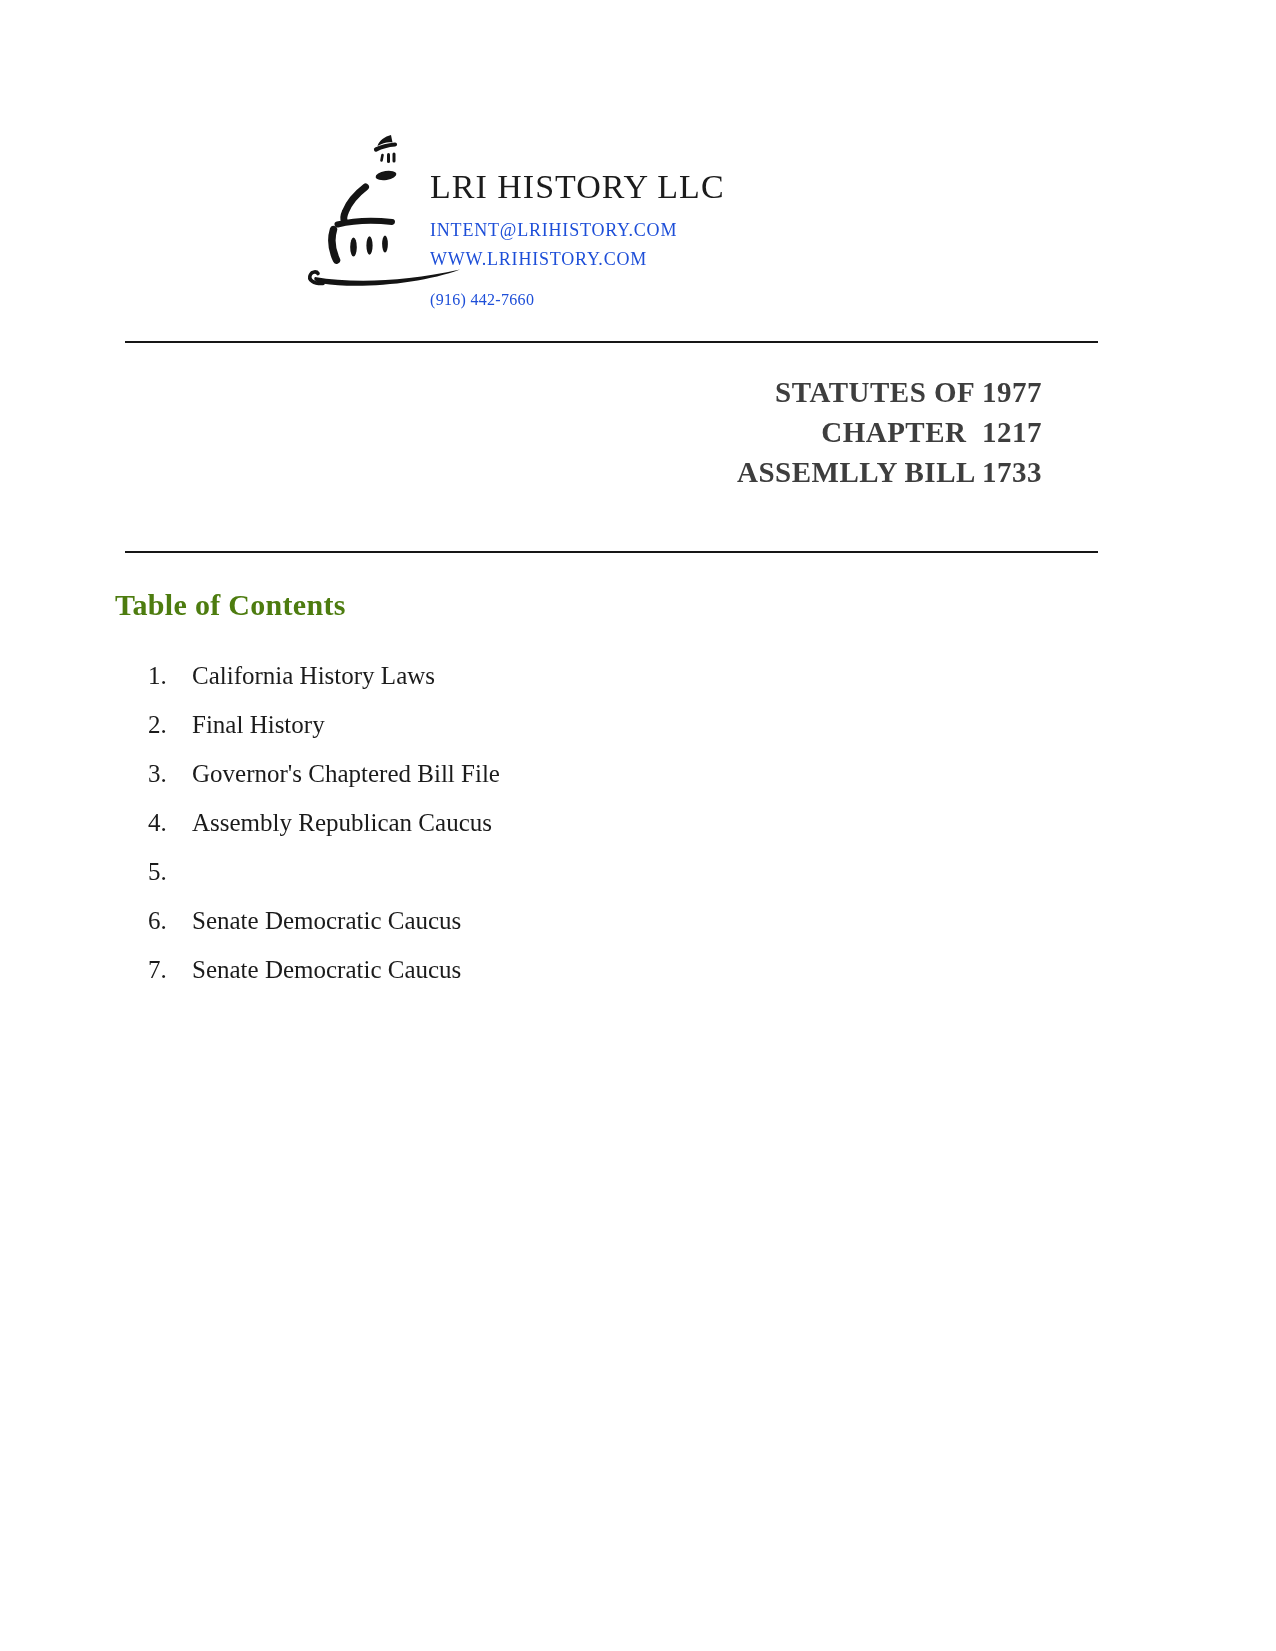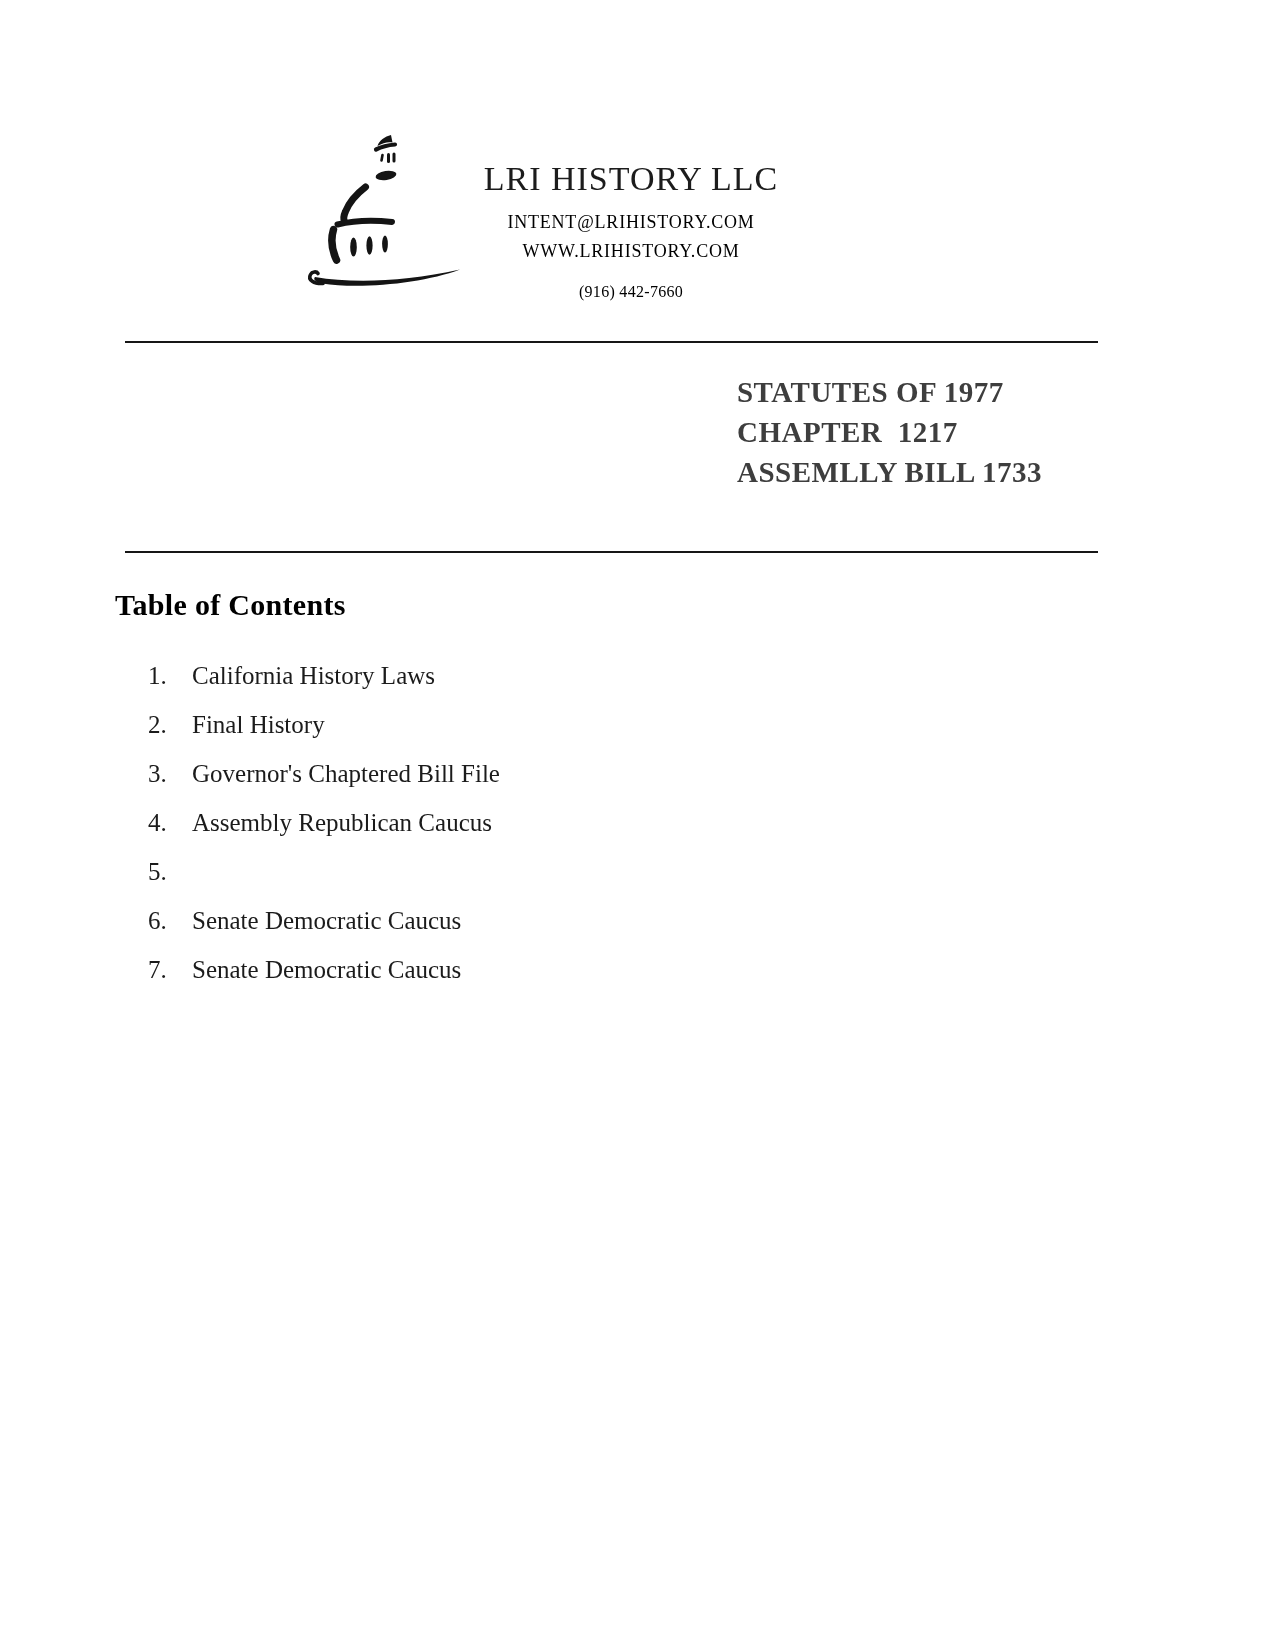--- a/index.html
+++ b/index.html
@@ -15,60 +15,60 @@
     background: #ffffff;
     overflow: hidden;
   }
 
   
   .logo {
     position: absolute; left: 298px; top: 130px;
     width: 170px; height: 162px;
   }
   .header-text {
-    position: absolute; left: 430px; top: 158px;
-    width: 402px; text-align: center;
+    position: absolute; left: 430px; top: 166px;
+    width: 402px; text-align: left;
   }
   .company-name {
     font-size: 34px; line-height: 42px;
     letter-spacing: 1px; color: #1c1c1c;
     white-space: nowrap;
   }
   .contact-line {
     font-size: 18px; line-height: 22px;
-    letter-spacing: 0.8px; color: #000000;
+    letter-spacing: 0.8px; color: #1d4ed8;
     margin-top: 7px; white-space: nowrap;
   }
   .contact-line.email { margin-top: 11px; }
   .contact-line.phone { font-size: 16px; letter-spacing: 0.3px; margin-top: 19px; }
 
   
   .rule {
     position: absolute; left: 125px; width: 973px; height: 2px;
     background: #161616;
   }
   .rule-top { top: 341px; }
   .rule-bottom { top: 551px; }
 
   
   .statute-block {
     position: absolute; right: 234px; top: 372px;
-    text-align: left;
+    text-align: right;
   }
   .statute-line {
     font-size: 29px; font-weight: bold; line-height: 40px;
     color: #3e3e3e; letter-spacing: 0.5px;
     white-space: pre;
   }
 
   
   .toc-heading {
     position: absolute; left: 115px; top: 586px;
     font-size: 30px; font-weight: bold; line-height: 38px;
-    color: #000000; letter-spacing: 0.3px;
+    color: #4d7c0f; letter-spacing: 0.3px;
   }
   .toc-list {
     position: absolute; left: 148px; top: 651px; width: 700px;
     list-style: none;
   }
   .toc-item {
     height: 49px; display: flex; align-items: center;
     font-size: 25px; color: #1b1b1b;
   }
   .toc-item-number {

